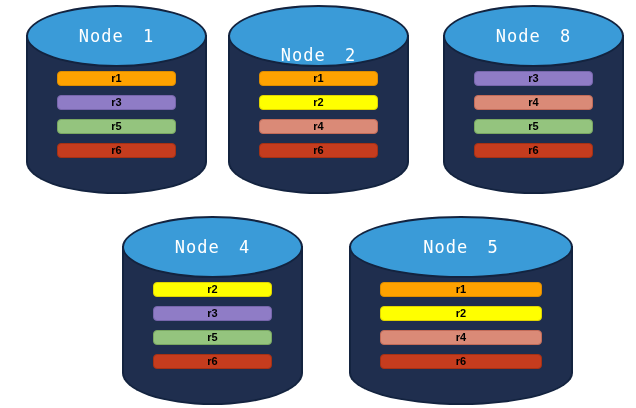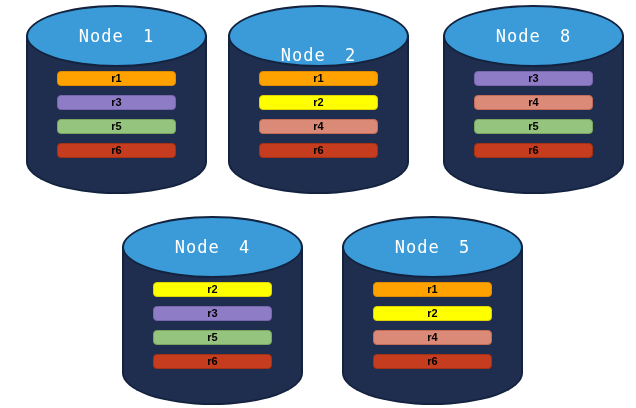--- a/index.html
+++ b/index.html
@@ -86,21 +86,21 @@
     <span class="node-title" style="color: rgb(255, 255, 255);">Node 4</span>
   </div>
   <div class="bars" style="color: rgb(0, 0, 0);">
     <div class="bar" style="background-color: rgb(255, 255, 0); border-color: rgb(224, 212, 0);">r2</div>
     <div class="bar" style="background-color: rgb(143, 124, 198); border-color: rgb(119, 102, 172);">r3</div>
     <div class="bar" style="background-color: rgb(148, 196, 126); border-color: rgb(120, 166, 97);">r5</div>
     <div class="bar" style="background-color: rgb(197, 60, 30); border-color: rgb(165, 49, 20);">r6</div>
   </div>
 </div>
 
-<div class="node" style="left:342px; top:216px;">
+<div class="node" style="left:349px; top:216px;padding-left:43px;">
   <div class="cyl-body" style="background-color: rgb(31, 46, 78); border-color: rgb(19, 35, 63);"></div>
   <div class="cyl-top" style="background-color: rgb(58, 155, 216); border-color: rgb(19, 35, 63);">
     <span class="node-title" style="color: rgb(255, 255, 255);">Node 5</span>
   </div>
   <div class="bars" style="color: rgb(0, 0, 0);">
     <div class="bar" style="background-color: rgb(255, 162, 0); border-color: rgb(222, 141, 0);">r1</div>
     <div class="bar" style="background-color: rgb(255, 255, 0); border-color: rgb(224, 212, 0);">r2</div>
     <div class="bar" style="background-color: rgb(218, 138, 119); border-color: rgb(194, 107, 88);">r4</div>
     <div class="bar" style="background-color: rgb(197, 60, 30); border-color: rgb(165, 49, 20);">r6</div>
   </div>

